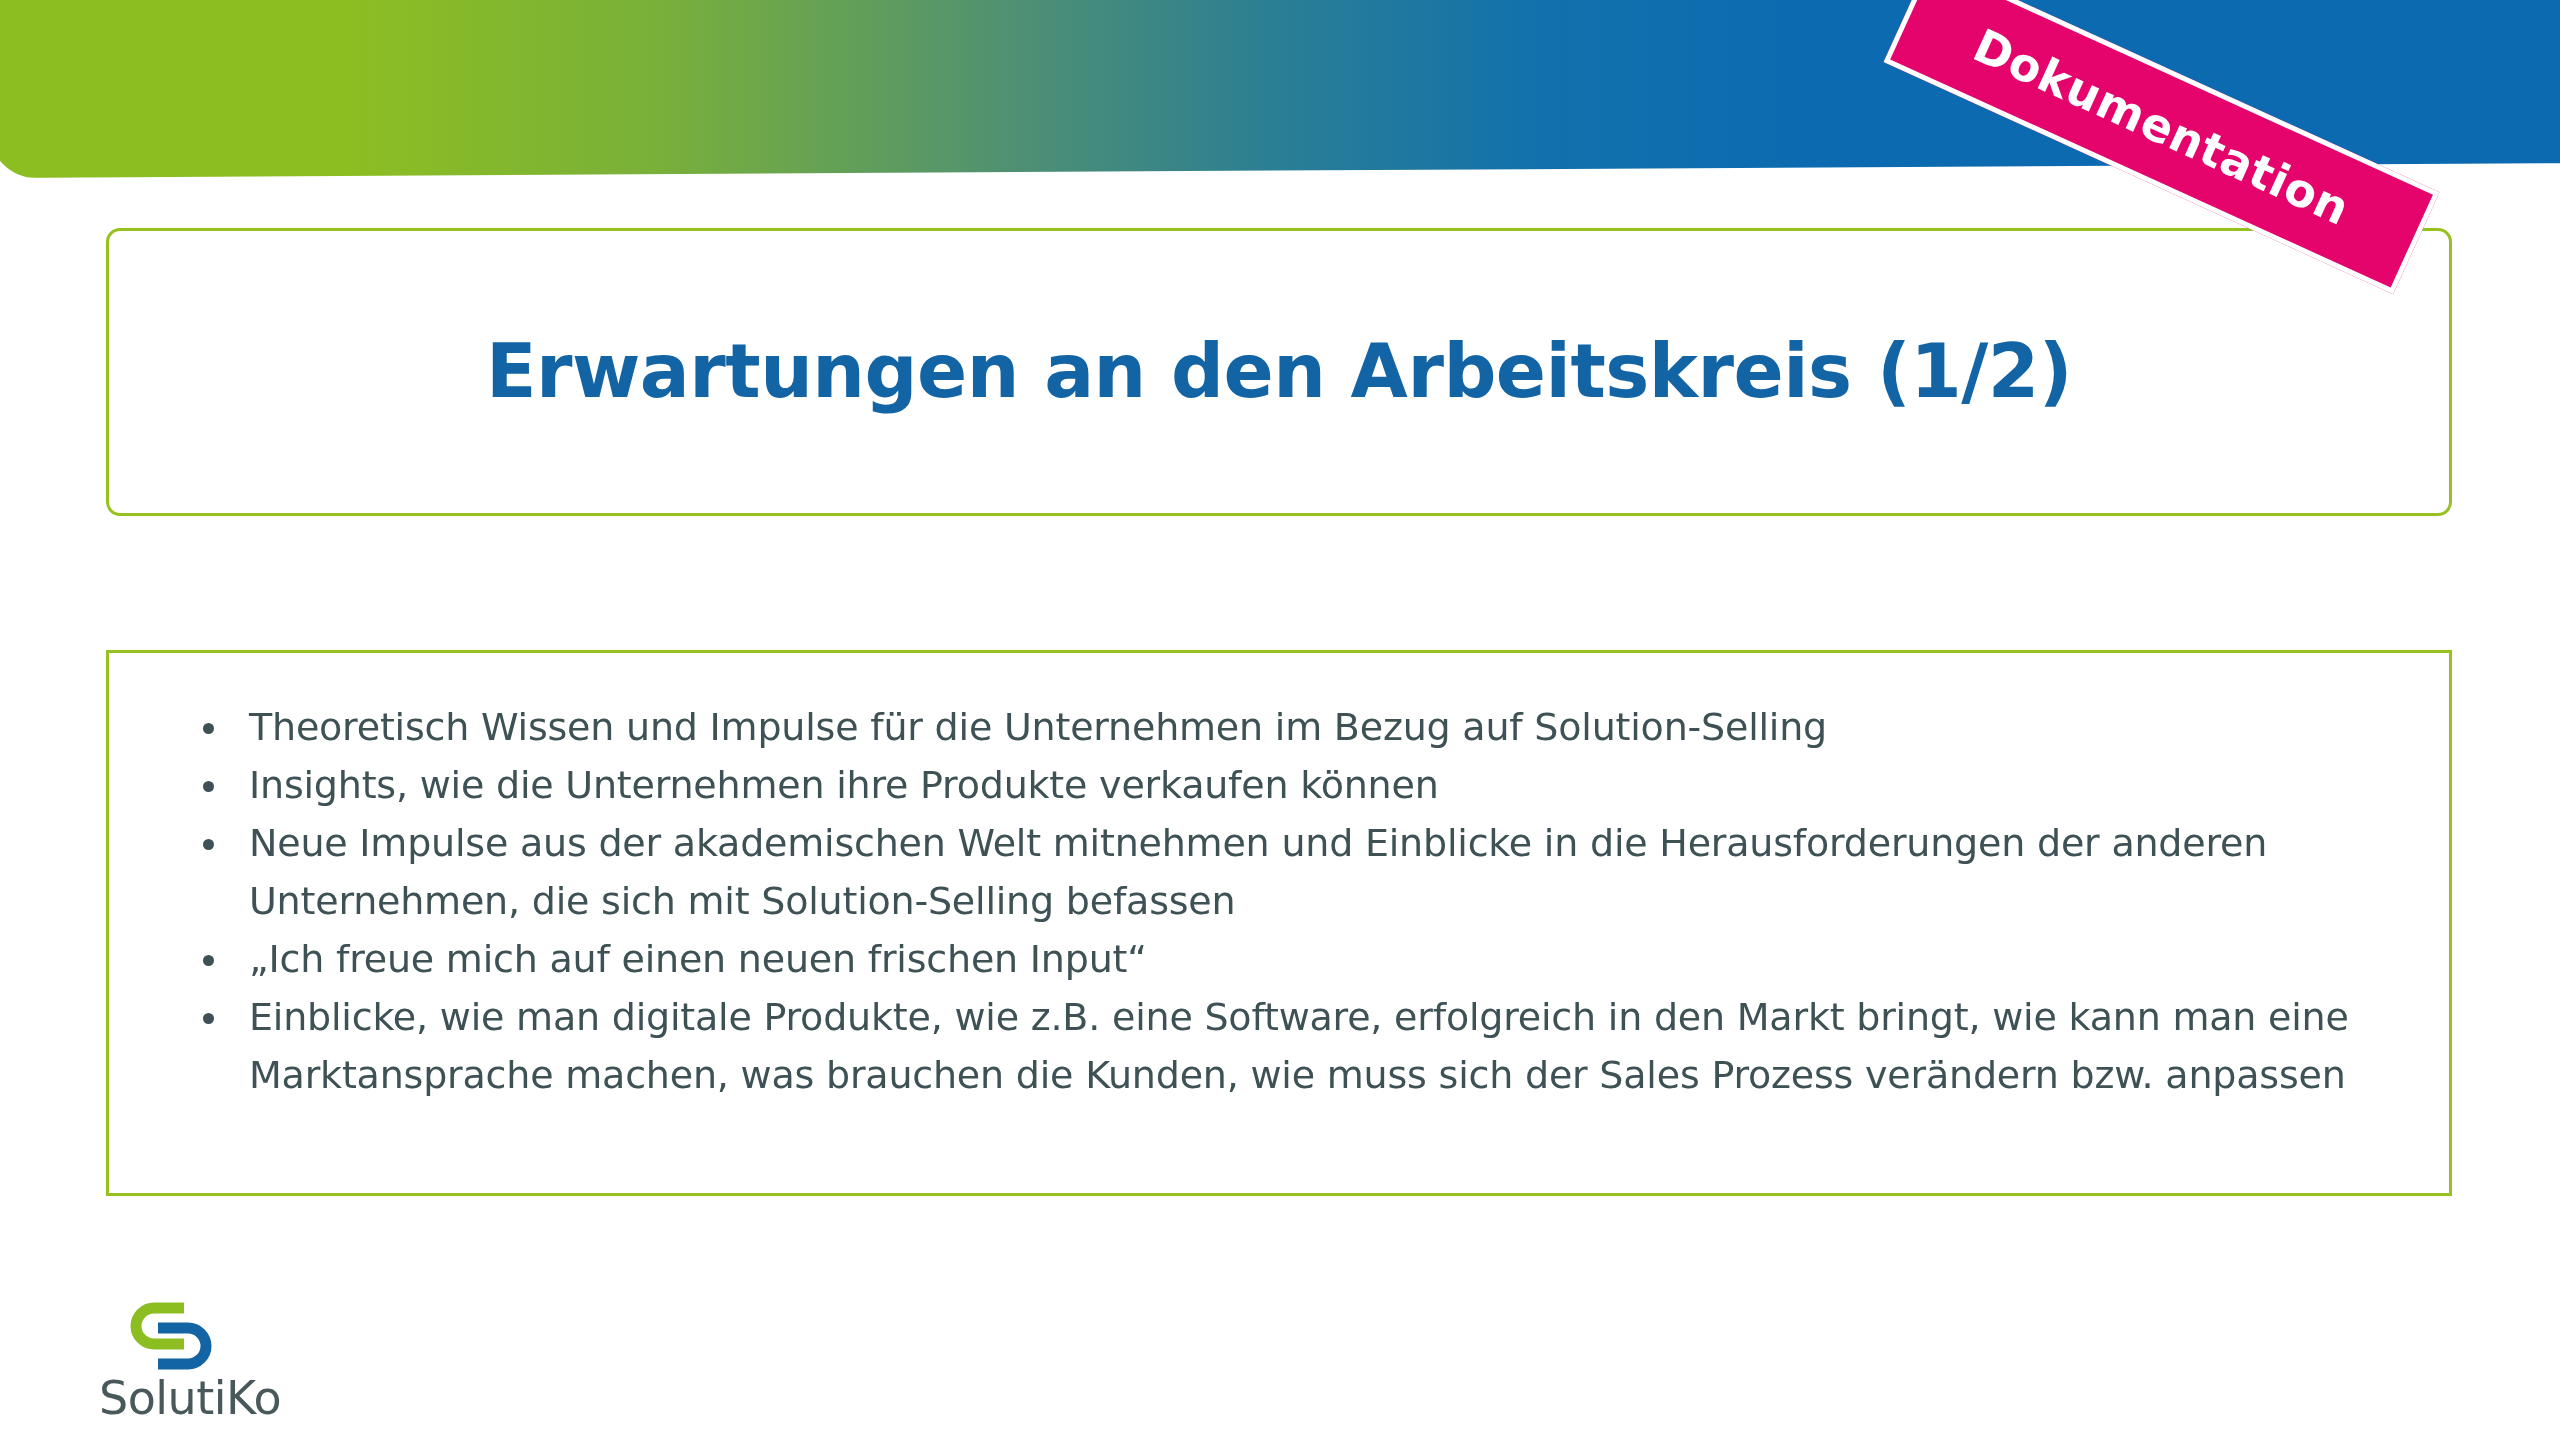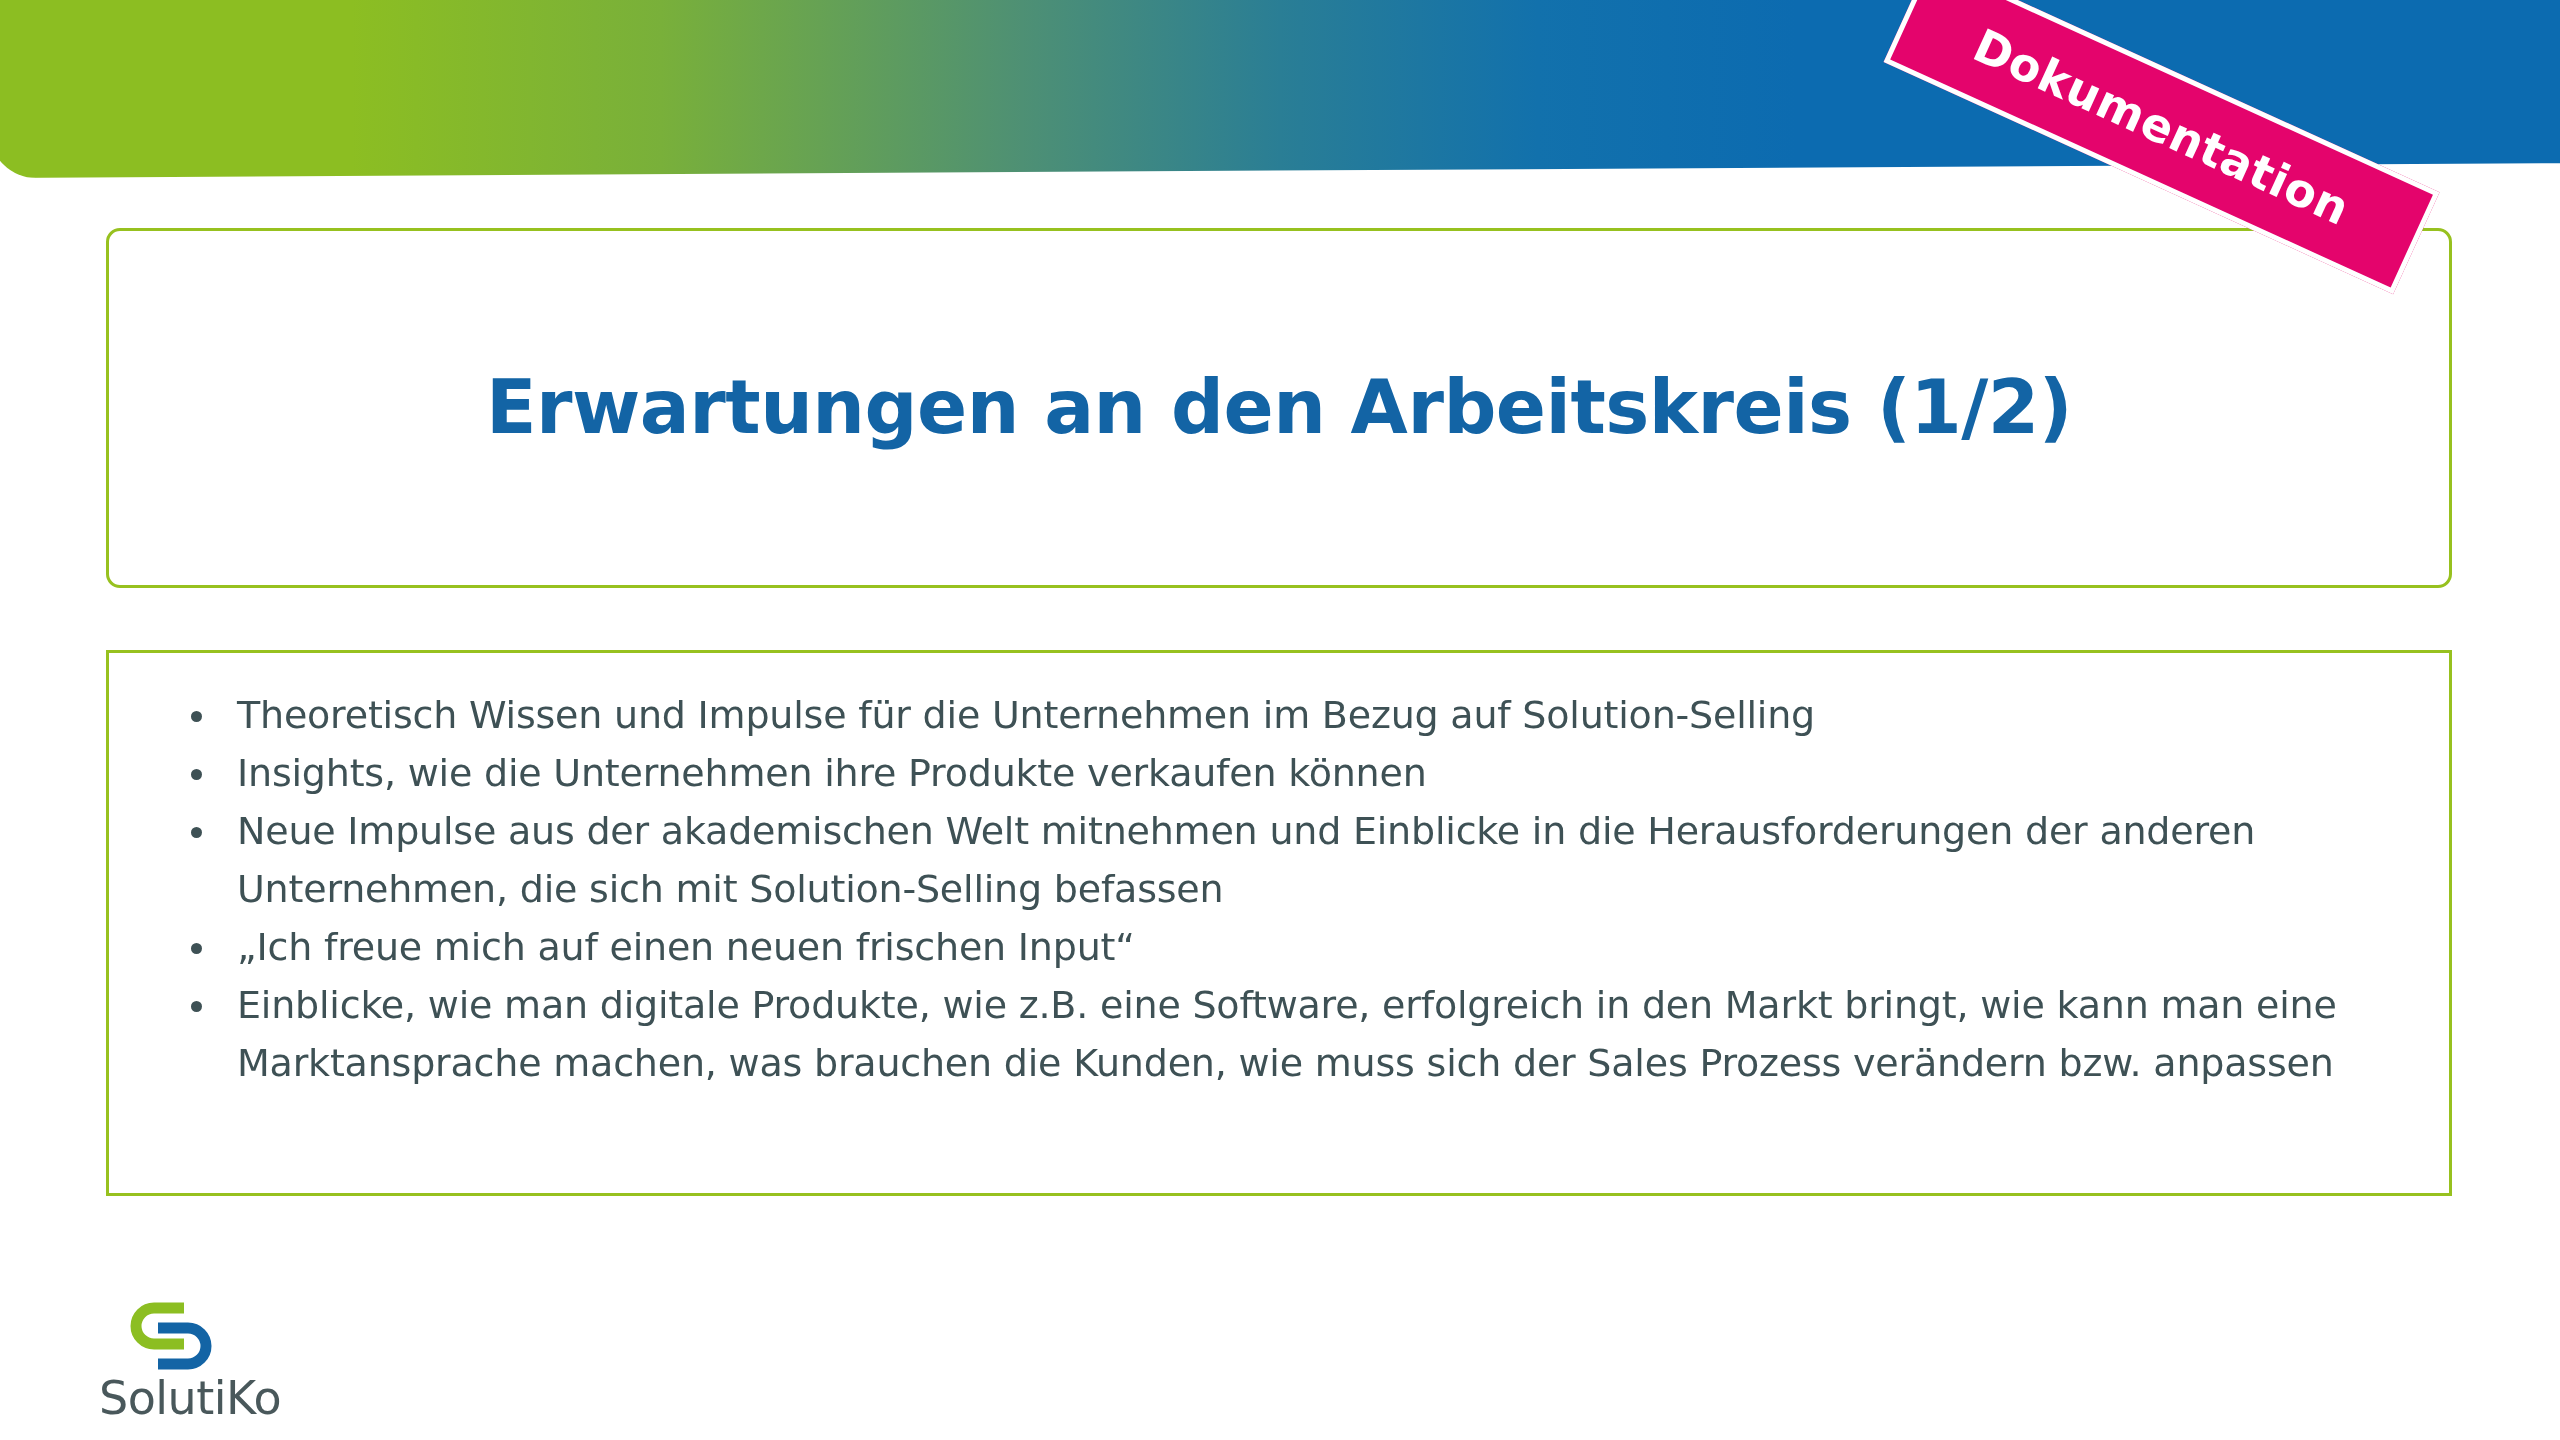--- a/index.html
+++ b/index.html
@@ -76,21 +76,21 @@
     letter-spacing: 0.5px;
     white-space: nowrap;
   }
 
   
   .title-box {
     position: absolute;
     left: 106px;
     top: 228px;
     width: 2346px;
-    height: 360px;
+    height: 288px;
     border: 3px solid #97C11F;
     border-radius: 14px;
     box-sizing: border-box;
     background: #ffffff;
     display: flex;
     align-items: center;
     justify-content: center;
     z-index: 3;
   }
   .slide-title {
@@ -111,21 +111,21 @@
     top: 650px;
     width: 2346px;
     height: 546px;
     border: 3px solid #97C11F;
     box-sizing: border-box;
     background: #ffffff;
     z-index: 2;
   }
   .bullet-list {
     list-style: none;
-    margin: 0;
+    margin: 12px;
     padding: 33px 64px 0 60px;
   }
   .bullet-item {
     position: relative;
     padding-left: 68px;
     margin: 0 0 0 0;
     color: #3E5155;
     font-family: "DejaVu Sans", sans-serif;
     font-size: 38px;
     line-height: 58px;

